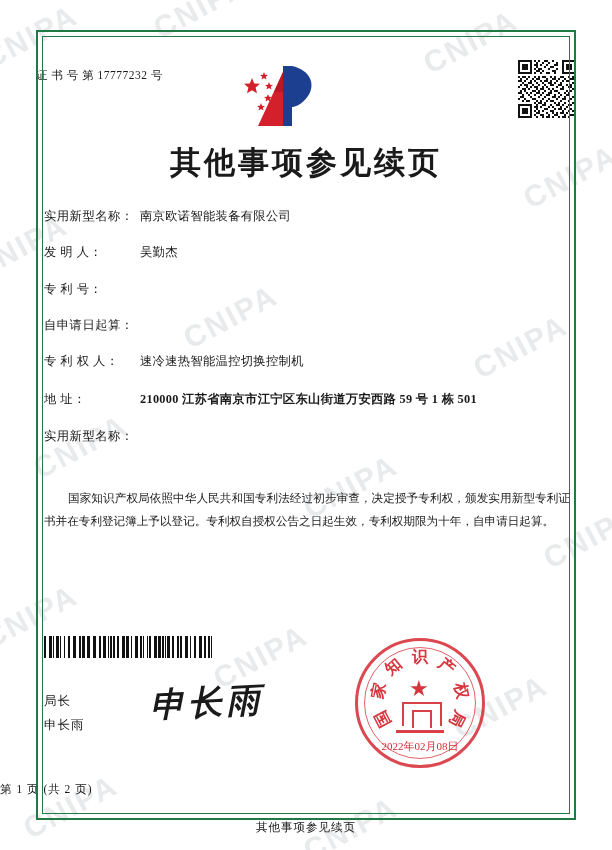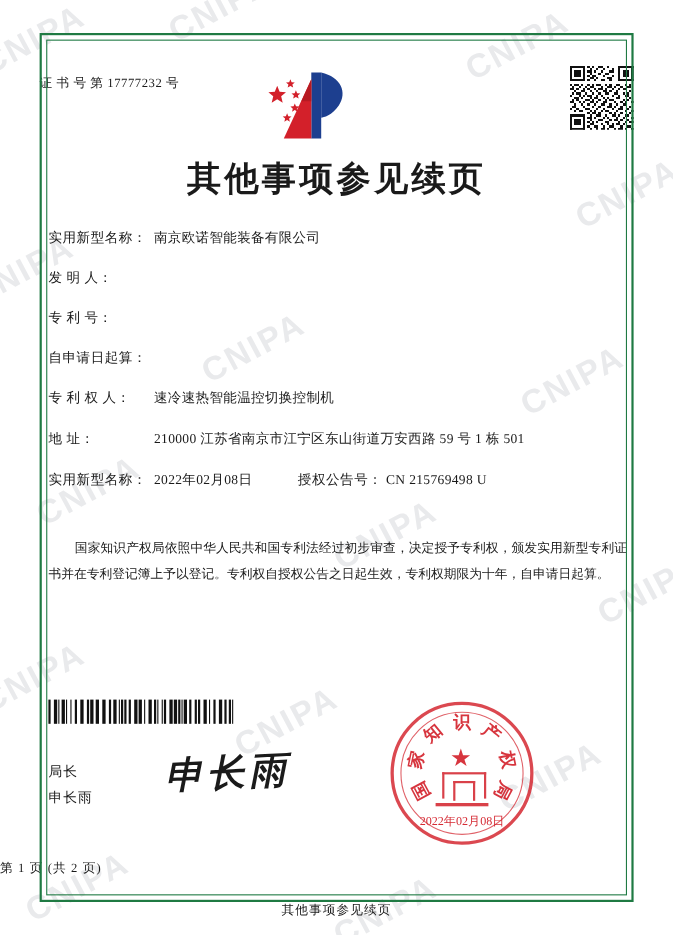--- a/index.html
+++ b/index.html
@@ -119,20 +119,21 @@
     letter-spacing: 0.5px;
     white-space: nowrap;
   }
   .field-value {
     flex: 1;
     letter-spacing: 0.3px;
     word-break: break-all;
   }
   .field-value.addr {
     line-height: 1.6;
+    font-weight: bold;
   }
   .inline-extra-label {
     display: inline-block;
     margin-left: 38px;
     letter-spacing: 0.5px;
   }
 
   
   .paragraphs {
     position: absolute;
@@ -558,42 +559,38 @@
 
 <div class="title">其他事项参见续页</div>
 
 <div class="fields">
   <div class="field-row">
     <div class="field-label">实用新型名称：</div>
     <div class="field-value">南京欧诺智能装备有限公司</div>
   </div>
   <div class="field-row">
     <div class="field-label">发 明 人：</div>
+    <div class="field-value">吴勤杰</div>
   </div>
   <div class="field-row">
     <div class="field-label">专 利 号：</div>
   </div>
   <div class="field-row">
     <div class="field-label">自申请日起算：</div>
   </div>
   <div class="field-row">
     <div class="field-label">专 利 权 人：</div>
     <div class="field-value">速冷速热智能温控切换控制机</div>
   </div>
   <div class="field-row">
     <div class="field-label">地 址：</div>
     <div class="field-value addr">210000 江苏省南京市江宁区东山街道万安西路 59 号 1 栋 501</div>
   </div>
   <div class="field-row">
     <div class="field-label">实用新型名称：</div>
-    <div class="field-value">
-      <span>2022年02月08日</span>
-      <span class="inline-extra-label">授权公告号：</span>
-      <span>CN 215769498 U</span>
-    </div>
   </div>
 </div>
 
 <div class="paragraphs">
   <p>国家知识产权局依照中华人民共和国专利法经过初步审查，决定授予专利权，颁发实用新型专利证书并在专利登记簿上予以登记。专利权自授权公告之日起生效，专利权期限为十年，自申请日起算。</p>
 </div>
 
 <div class="barcode" id="barcode">
     <div class="barcode-line" style="left: 0px; width: 2px;"></div>
     <div class="barcode-line" style="left: 5px; width: 3px;"></div>

